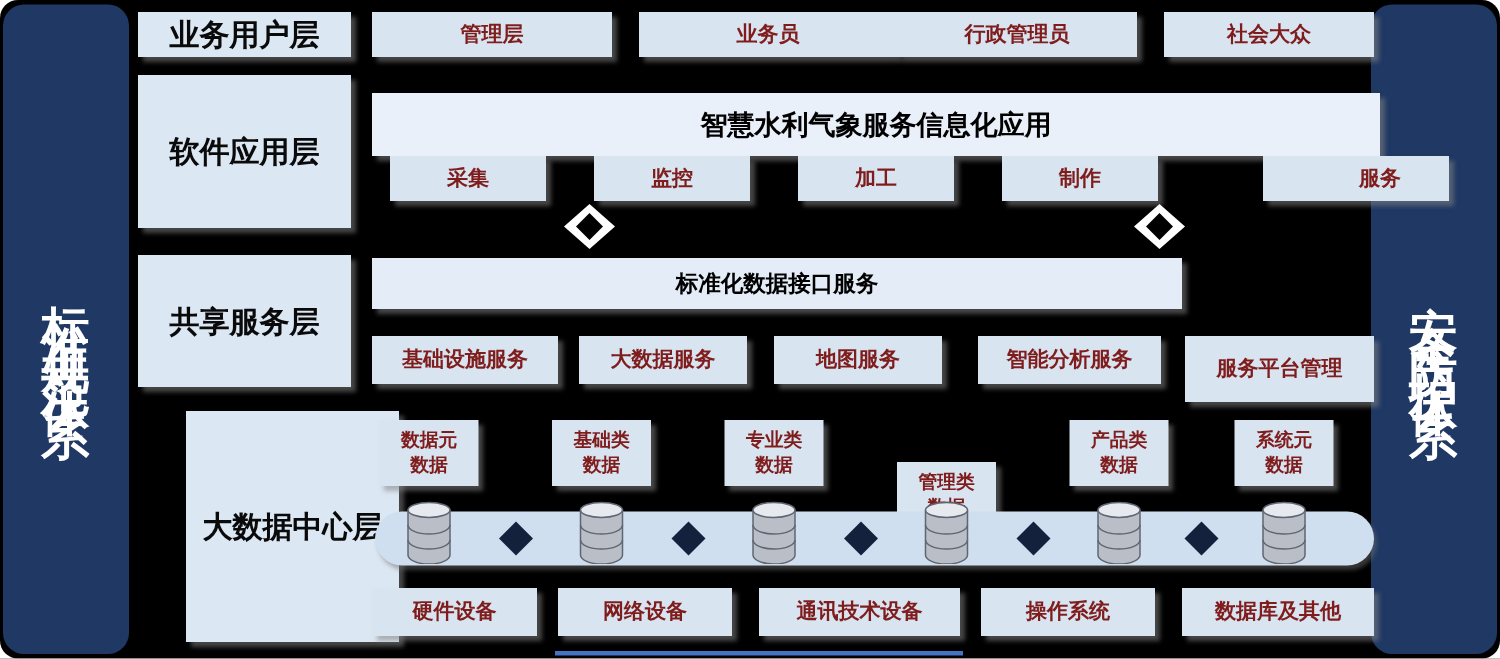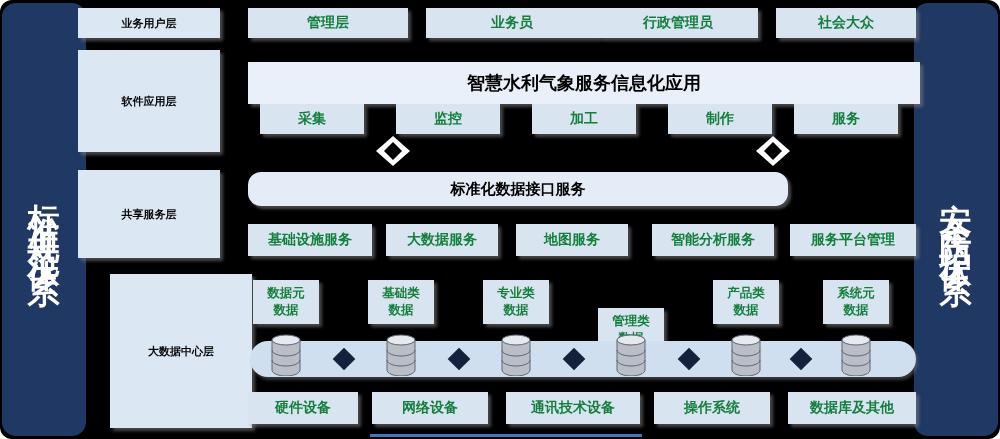--- a/index.html
+++ b/index.html
@@ -3,24 +3,24 @@
 <meta charset="utf-8">
 <style>
   html,body{margin:0;padding:0;background:#ffffff;font-family:"Liberation Sans","DejaVu Sans",sans-serif;}
   .stage{position:relative;width:1000px;height:439px;background:#000000;border-radius:12px;overflow:hidden;}
   .side-bar{position:absolute;top:3px;bottom:3px;width:84px;background:#1F3864;border-radius:14px;
             display:flex;align-items:center;justify-content:center;}
   .side-bar.left{left:2px;}
   .side-bar.right{right:2px;}
   .vtext{writing-mode:vertical-rl;text-orientation:upright;color:#ffffff;font-weight:bold;
          font-size:32px;letter-spacing:14px;line-height:1;}
-  .label-box{position:absolute;left:78px;width:142px;background:#dce7f4;color:#0a0a0a;font-weight:bold;
-             font-size:11px;display:flex;align-items:center;justify-content:center;
+  .label-box{position:absolute;left:92px;width:142px;background:#dce7f4;color:#0a0a0a;font-weight:bold;
+             font-size:20px;display:flex;align-items:center;justify-content:center;
              box-shadow:3px 3px 3px rgba(130,130,130,.55);}
-  .box{position:absolute;background:#d9e4f1;color:#15803d;font-weight:bold;font-size:14px;
+  .box{position:absolute;background:#d9e4f1;color:#7f1d1d;font-weight:bold;font-size:14px;
        display:flex;align-items:center;justify-content:center;text-align:center;
        box-shadow:3px 3px 3px rgba(130,130,130,.55);}
   .big-box{background:#eaf0f9;font-size:18px;color:#000000;}
   .mid-box{background:#e3ecf7;font-size:15px;color:#000000;}
   .data-box{white-space:pre-line;font-size:12.5px;line-height:1.35;background:#d9e4f1;}
   .band{position:absolute;left:250px;top:341px;width:666px;height:36px;background:#cfdfef;
         border-radius:18px;box-shadow:2px 3px 3px rgba(110,110,110,.5);}
   .band-diamond{position:absolute;top:351px;width:16px;height:16px;background:#13213d;transform:rotate(45deg);}
   .db{position:absolute;top:332px;width:36px;height:46px;display:flex;align-items:center;justify-content:center;}
   .connector{position:absolute;width:34px;height:30px;}
@@ -46,41 +46,41 @@
   <div class="box" style="left:248px;top:8px;width:160px;height:30px;">管理层</div>
   <div class="box" style="left:426px;top:8px;width:172px;height:30px;">业务员</div>
   <div class="box" style="left:598px;top:8px;width:160px;height:30px;">行政管理员</div>
   <div class="box" style="left:776px;top:8px;width:140px;height:30px;">社会大众</div>
 
   <div class="box big-box" style="left:248px;top:62px;width:672px;height:42px;">智慧水利气象服务信息化应用</div>
   <div class="box" style="left:260px;top:104px;width:104px;height:30px;">采集</div>
   <div class="box" style="left:396px;top:104px;width:104px;height:30px;">监控</div>
   <div class="box" style="left:532px;top:104px;width:104px;height:30px;">加工</div>
   <div class="box" style="left:668px;top:104px;width:104px;height:30px;">制作</div>
-  <div class="box" style="left:794px;top:104px;width:104px;height:30px;">服务</div>
+  <div class="box" style="left:842px;top:104px;width:92px;height:30px;padding-left:32px;">服务</div>
 
   <div class="connector" style="left:376px;top:136px;">
     <svg width="34" height="30" viewBox="0 0 34 30">
       <path d="M17 0 L34 15 L17 30 L0 15 Z" fill="#ffffff"></path>
       <path d="M17 6 L26 15 L17 24 L8 15 Z" fill="#000000"></path>
     </svg>
   </div>
   <div class="connector" style="left:756px;top:136px;">
     <svg width="34" height="30" viewBox="0 0 34 30">
       <path d="M17 0 L34 15 L17 30 L0 15 Z" fill="#ffffff"></path>
       <path d="M17 6 L26 15 L17 24 L8 15 Z" fill="#000000"></path>
     </svg>
   </div>
 
-  <div class="box mid-box" style="left:248px;top:172px;width:540px;height:34px;border-radius:13px;">标准化数据接口服务</div>
+  <div class="box mid-box" style="left:248px;top:172px;width:540px;height:34px;">标准化数据接口服务</div>
   <div class="box" style="left:248px;top:224px;width:124px;height:32px;">基础设施服务</div>
   <div class="box" style="left:516px;top:224px;width:112px;height:32px;">地图服务</div>
   <div class="box" style="left:386px;top:224px;width:112px;height:32px;">大数据服务</div>
   <div class="box" style="left:652px;top:224px;width:122px;height:32px;font-family:Liberation Mono, monospace;">智能分析服务</div>
-  <div class="box" style="left:790px;top:224px;width:126px;height:32px;">服务平台管理</div>
+  <div class="box" style="left:790px;top:224px;width:126px;height:44px;">服务平台管理</div>
 
   <div class="box data-box" style="left:253px;top:280px;width:66px;height:44px;">数据元
 数据</div>
   <div class="box data-box" style="left:368px;top:280px;width:66px;height:44px;">基础类
 数据</div>
   <div class="box data-box" style="left:483px;top:280px;width:66px;height:44px;">专业类
 数据</div>
   <div class="box data-box" style="left:598px;top:280px;width:66px;height:44px;margin-top:28px;">管理类
 数据</div>
   <div class="box data-box" style="left:713px;top:280px;width:66px;height:44px;">产品类

